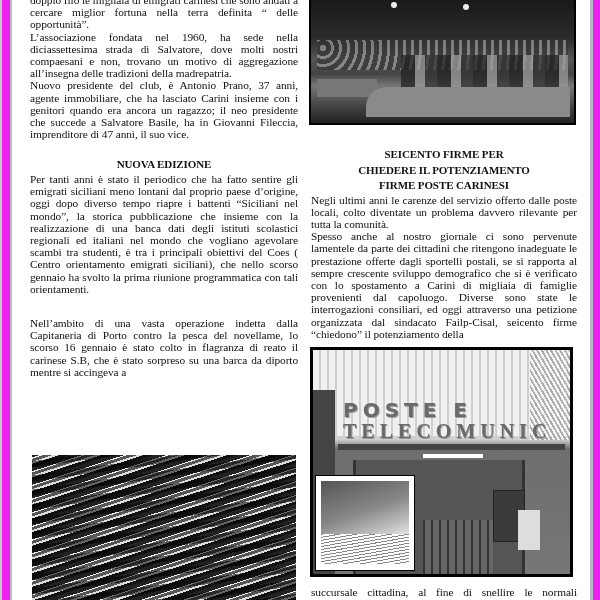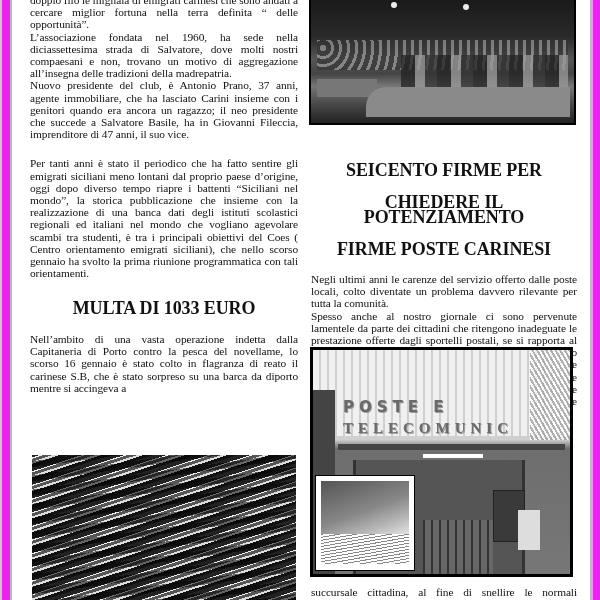--- a/index.html
+++ b/index.html
@@ -10,21 +10,21 @@
   .stripe-left-mag { left:2px; width:8px; background:#ee22ee; }
   .stripe-left-line { left:10px; width:2px; background:#b8b8c8; }
   .stripe-right-line { left:590px; width:3px; background:#b8b8c8; }
   .stripe-right-mag { left:593px; width:7px; background:#ee22ee; }
 
   .col { position:absolute; }
   .col-left { left:30px; top:-6px; width:268px; }
   .col-right { left:311px; top:0; width:266px; }
 
   p.body { margin:0; font-size:11.4px; line-height:12.2px; text-align:justify; letter-spacing:-0.1px; }
-  h2.head { margin:16px; font-size:18px; line-height:15.5px; font-weight:bold; text-align:center;
+  h2.head { margin:0; font-size:11px; line-height:15.5px; font-weight:bold; text-align:center;
             font-family:"Liberation Serif", serif; letter-spacing:-0.1px; }
 
   .photo { position:absolute; background:#222; border:2px solid #000; box-sizing:border-box; overflow:hidden; }
   .photo-conference { left:309px; top:-2px; width:267px; height:127px;
      background:
        linear-gradient(180deg, #1a1a1a 0%, #2a2a2a 30%, #555 48%, #444 60%, #777 70%, #4a4a4a 84%, #222 100%); }
   .photo-conference .table { position:absolute; left:55px; right:4px; bottom:6px; height:30px; background:#8a8a8a; border-radius:20px 0 0 0; }
   .photo-conference .table2 { position:absolute; left:6px; width:60px; bottom:26px; height:18px; background:#777; }
   .photo-conference .crowd { position:absolute; left:6px; right:6px; top:40px; height:30px;
      background:repeating-radial-gradient(circle at 6px 8px, #aaa 0 3px, #333 3px 8px); opacity:.6; }
@@ -37,21 +37,21 @@
        repeating-linear-gradient(-18deg, #111 0 3px, #ddd 3px 5px, #555 5px 8px, #eee 8px 9px, #222 9px 13px),
        #333; }
   .photo-fish::after { content:""; position:absolute; inset:0;
      background:repeating-linear-gradient(-8deg, rgba(0,0,0,.55) 0 6px, rgba(255,255,255,0) 6px 14px); }
 
   .photo-poste { left:310px; top:347px; width:263px; height:230px; border:3px solid #000;
      background:linear-gradient(180deg, #e9e9e9 0%, #cfcfcf 40%, #6e6e6e 44%, #777 100%); }
   .poste-wall { position:absolute; left:0; right:0; top:0; height:86px;
      background:repeating-linear-gradient(90deg, #f0f0f0 0 6px, #cfcfcf 6px 8px); }
   .poste-sign { position:absolute; left:30px; font-family:"DejaVu Sans", sans-serif; font-weight:bold;
-     font-size:15px; color:#6a6a6a; letter-spacing:5px; text-shadow:1px 1px 0 #999; }
+     font-size:20px; color:#6a6a6a; letter-spacing:5px; text-shadow:1px 1px 0 #999; }
   .poste-sign.l1 { top:48px; }
   .poste-sign.l2 { top:70px;font-family:Liberation Serif, serif; }
   .poste-canopy { position:absolute; left:25px; right:5px; top:94px; height:6px; background:#444; }
   .poste-lamp { position:absolute; left:110px; top:104px; width:60px; height:4px; background:#fff; }
   .poste-door { position:absolute; left:40px; right:45px; top:110px; bottom:0; background:#555;
      border-left:3px solid #333; border-right:3px solid #333; }
   .poste-grid { position:absolute; left:110px; width:70px; top:170px; bottom:0;
      background:repeating-linear-gradient(90deg, #333 0 2px, #666 2px 8px), #555; }
   .poste-notice { position:absolute; left:180px; top:140px; width:30px; height:50px; background:#3a3a3a; border:1px solid #222; }
   .poste-paper { position:absolute; right:30px; top:160px; width:22px; height:40px; background:#ddd; }
@@ -76,25 +76,25 @@
 <div class="stripe stripe-right-mag"></div>
 
 <div class="col col-left">
   <div>
     <p class="body">doppio filo le migliaia di emigrati carinesi che sono andati a cercare miglior fortuna nella terra definita “ delle opportunità”.</p>
     <p class="body">L’associazione fondata nel 1960, ha sede nella diciassettesima strada di Salvatore, dove molti nostri compaesani e non, trovano un motivo di aggregazione all’insegna delle tradizioni della madrepatria.</p>
     <p class="body">Nuovo presidente del club, è Antonio Prano, 37 anni, agente immobiliare, che ha lasciato Carini insieme con i genitori quando era ancora un ragazzo; il neo presidente che succede a Salvatore Basile, ha in Giovanni Fileccia, imprenditore di 47 anni, il suo vice.</p>
   </div>
 
   <div style="margin-top:17px;">
+    <h2 class="head">NUOVA EDIZIONE</h2>
     <p class="body">Per tanti anni è stato il periodico che ha fatto sentire gli emigrati siciliani meno lontani dal proprio paese d’origine, oggi dopo diverso tempo riapre i battenti “Siciliani nel mondo”, la storica pubblicazione che insieme con la realizzazione di una banca dati degli istituti scolastici regionali ed italiani nel mondo che vogliano agevolare scambi tra studenti, è tra i principali obiettivi del Coes ( Centro orientamento emigrati siciliani), che nello scorso gennaio ha svolto la prima riunione programmatica con tali orientamenti.</p>
   </div>
 
   <div style="margin-top:22px;">
-    <h2 class="head">MULTA DI 1033 EURO</h2>
     <p class="body">Nell’ambito di una vasta operazione indetta dalla Capitaneria di Porto contro la pesca del novellame, lo scorso 16 gennaio è stato colto in flagranza di reato il carinese S.B, che è stato sorpreso su una barca da diporto mentre si accingeva a</p>
   </div>
 </div>
 
 <div class="photo photo-fish"></div>
 
 <div class="photo photo-conference">
   <div class="crowd"></div>
   <div class="people"></div>
   <div class="table2"></div>

